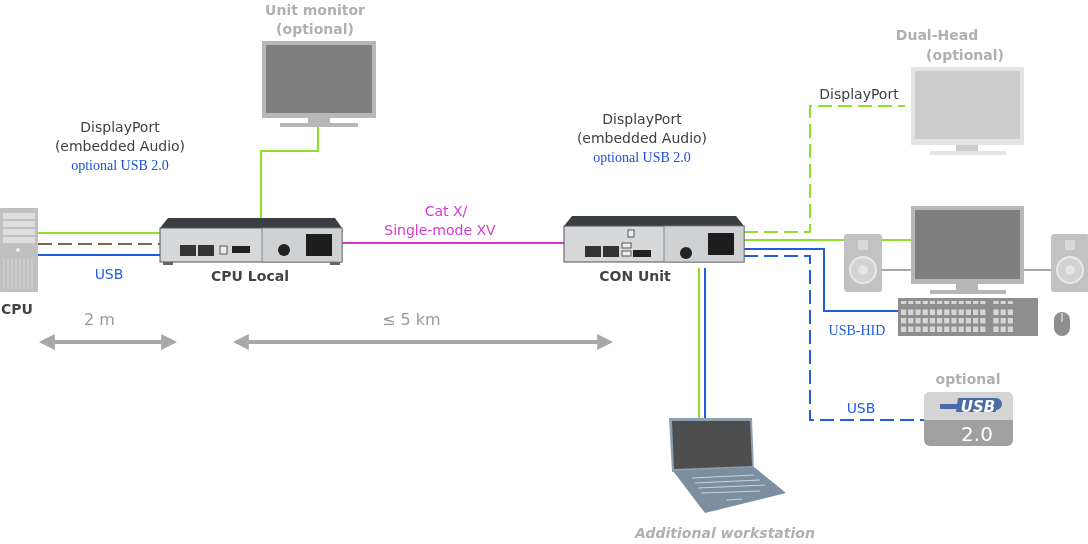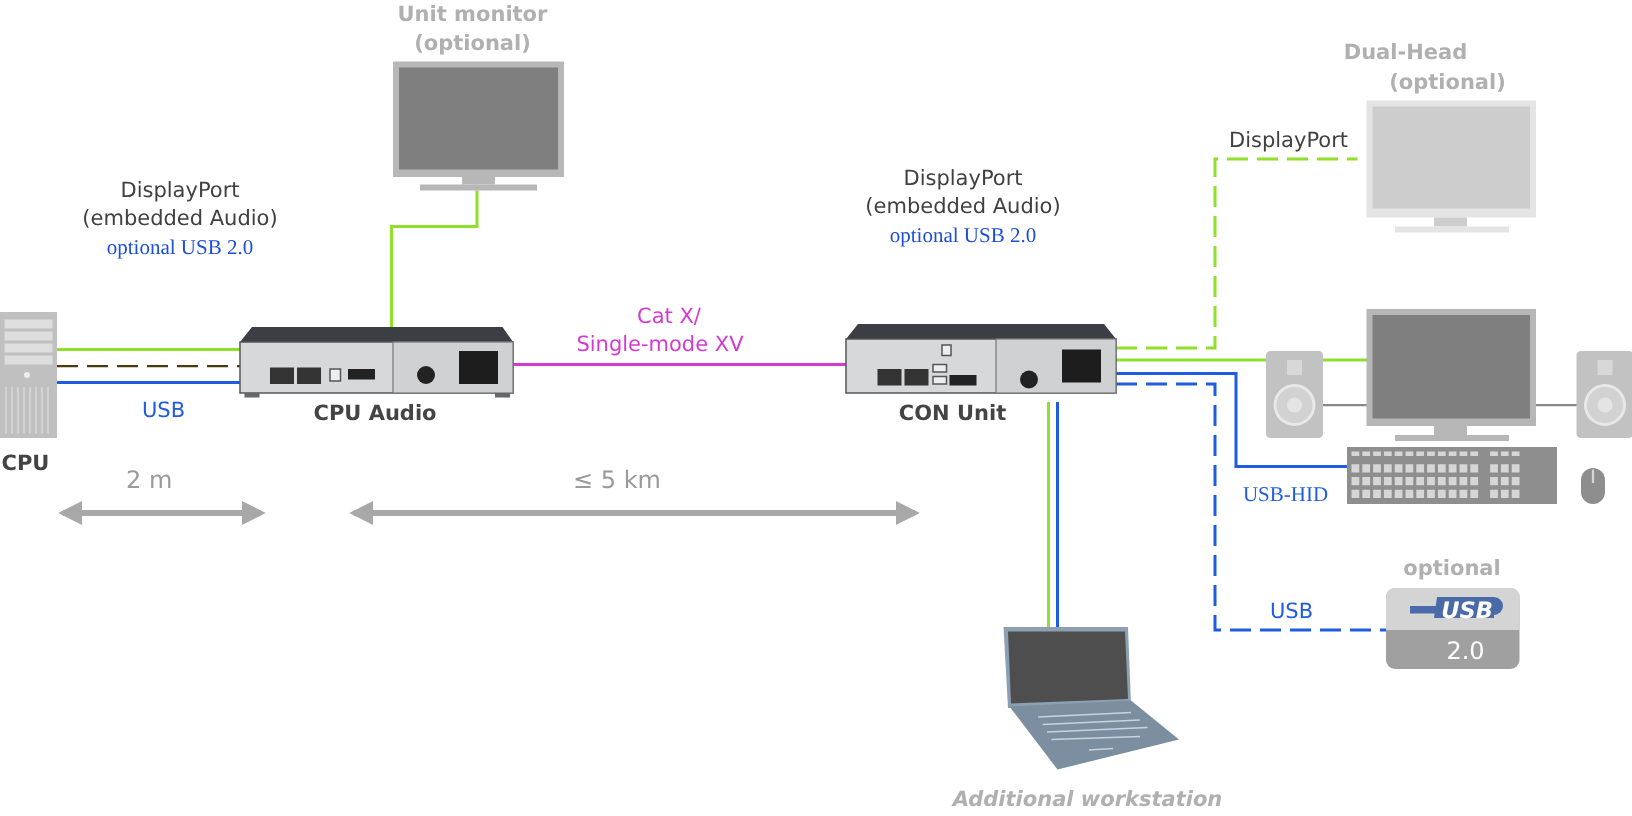--- a/index.html
+++ b/index.html
@@ -218,32 +218,32 @@
       <line x1="701" y1="493" x2="760" y2="491"></line>
       <line x1="726" y1="500" x2="742" y2="499"></line>
     </g>
   </g>
 
   <line x1="42" y1="342" x2="174" y2="342" stroke="#a8a8a8" stroke-width="4" marker-start="url(#arrow)" marker-end="url(#arrow)"></line>
   <line x1="236" y1="342" x2="610" y2="342" stroke="#a8a8a8" stroke-width="4" marker-start="url(#arrow)" marker-end="url(#arrow)"></line>
 </svg>
 
 <div class="lbl bold dark" style="left:0;top:299px;width:34px;">CPU</div>
-<div class="lbl bold dark" style="left:190px;top:266px;width:120px;">CPU Audio</div>
+<div class="lbl bold dark" style="left:190px;top:266px;width:120px;">CPU Local</div>
 <div class="lbl bold dark" style="left:580px;top:266px;width:110px;">CON Unit</div>
 
 <div class="lbl bold gray" style="left:240px;top:0;width:150px;">Unit monitor</div>
 <div class="lbl bold gray" style="left:240px;top:19px;width:150px;">(optional)</div>
 
 <div class="lbl bold gray" style="left:872px;top:25px;width:130px;">Dual-Head</div>
 <div class="lbl bold gray" style="left:900px;top:45px;width:130px;">(optional)</div>
 
 <div class="lbl bold gray" style="left:920px;top:369px;width:96px;">optional</div>
 <div class="lbl bold" style="left:956px;top:397px;width:44px;color:#ffffff;font-style:italic;font-size:15px;">USB</div>
-<div class="lbl" style="left:924px;top:424px;width:106px;color:#ffffff;font-size:16px;">2.0</div>
+<div class="lbl" style="left:924px;top:424px;width:106px;color:#ffffff;font-size:20px;">2.0</div>
 
 <div class="lbl bold gray" style="left:620px;top:523px;width:210px;font-style:italic;">Additional workstation</div>
 
 <div class="lbl green" style="left:40px;top:117px;width:160px;">DisplayPort</div>
 <div class="lbl green" style="left:40px;top:136px;width:160px;">(embedded Audio)</div>
 <div class="lbl brown" style="left:40px;top:156px;width:160px;">optional USB 2.0</div>
 <div class="lbl blue" style="left:84px;top:264px;width:50px;">USB</div>
 
 <div class="lbl magenta" style="left:376px;top:201px;width:140px;">Cat X/</div>
 <div class="lbl magenta" style="left:370px;top:220px;width:140px;">Single-mode XV</div>

